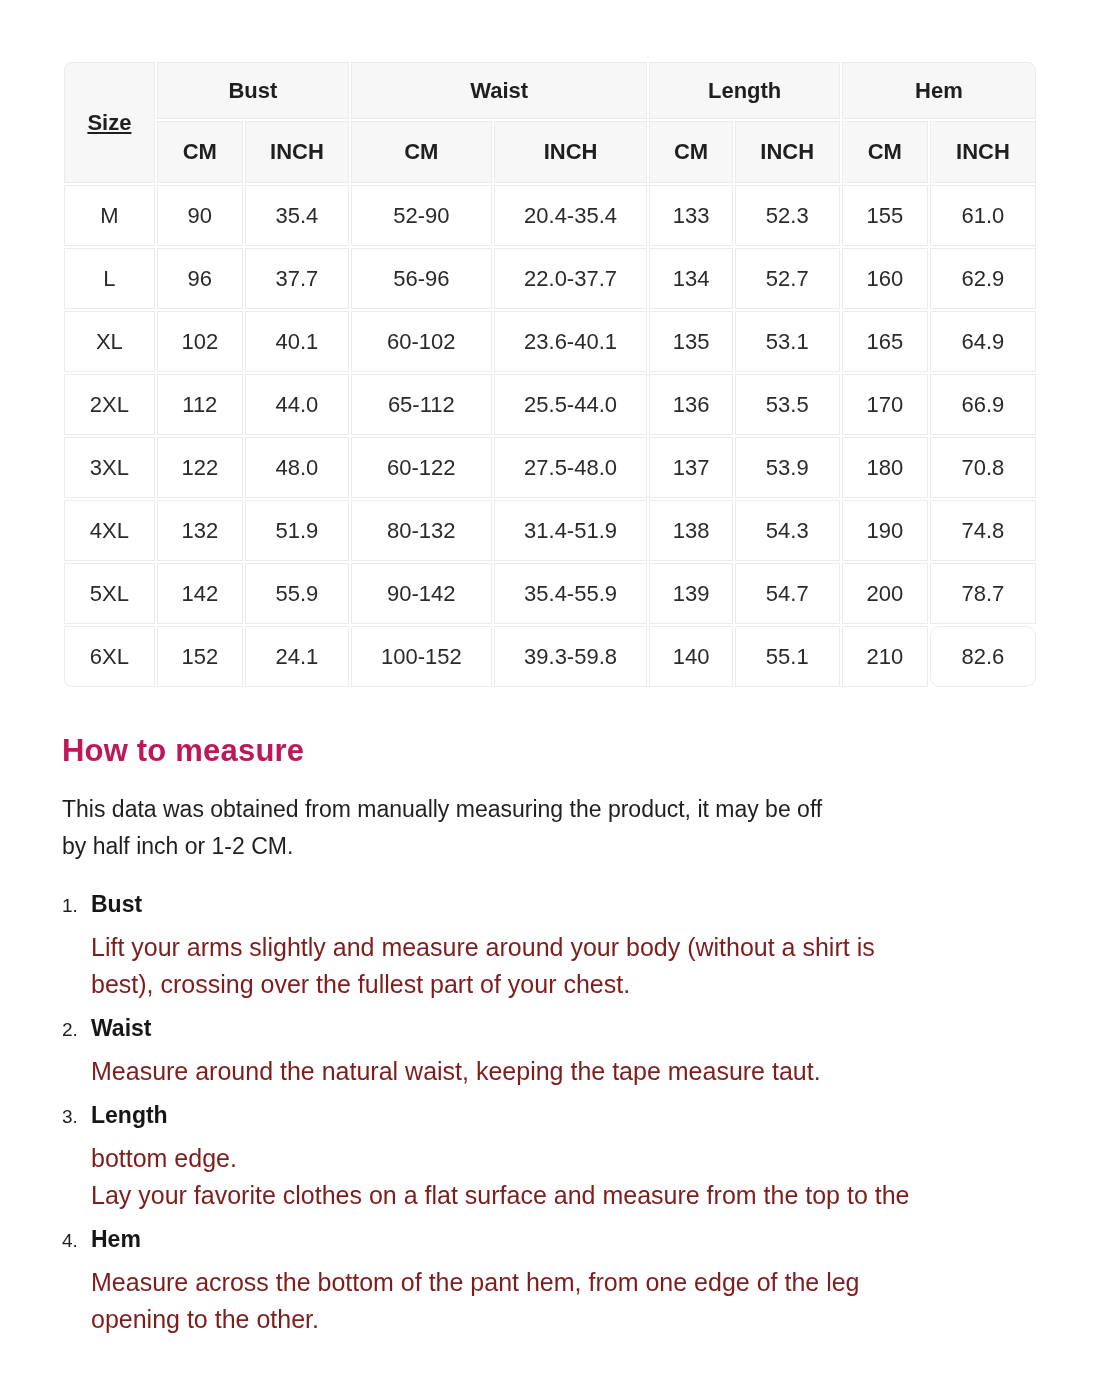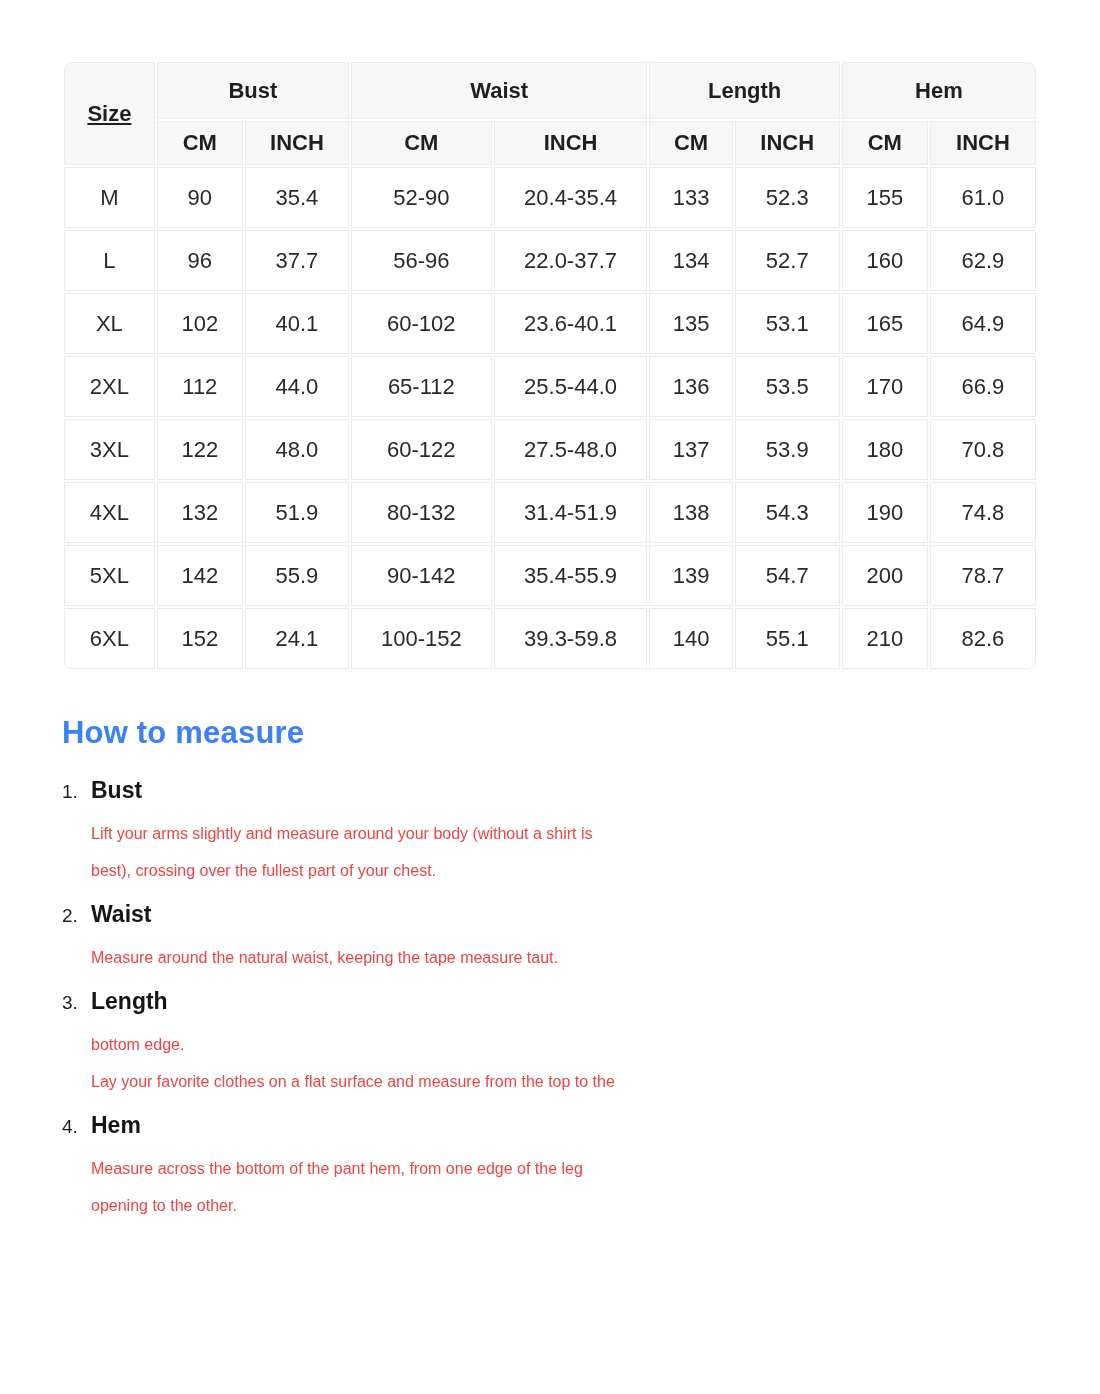--- a/index.html
+++ b/index.html
@@ -31,33 +31,33 @@
     font-weight: 400;
     color: #2a2a2a;
     overflow: hidden;
   }
   table.size-chart thead th {
     background: #f7f7f7;
     font-weight: 700;
     color: #1f1f1f;
   }
   tr.group-row th { height: 57px; }
-  tr.unit-row th { height: 44px; }
+  tr.unit-row th { height: 62px; }
   table.size-chart tbody td { height: 61px; }
   thead tr.group-row th:first-child { border-top-left-radius: 8px; text-decoration: underline; }
   thead tr.group-row th:last-child { border-top-right-radius: 8px; }
   tbody tr:last-child td:first-child { border-bottom-left-radius: 8px; margin-top: 12px; }
-  tbody tr:last-child td:last-child { border-bottom-right-radius: 8px; }
+  tbody tr:last-child td:last-child { border-bottom-right-radius: 8px; border-radius: 10px; }
 
   
   .howto { margin-top: 44px; }
   .howto-title {
     font-size: 31px;
     font-weight: 700;
-    color: #3b82f6;
+    color: #be185d;
     letter-spacing: 0.2px;
   }
   .howto-intro {
     margin-top: 22px;
     font-size: 23px;
     line-height: 37px;
     color: #1f1f1f;
   }
   .steps { margin-top: 24px; }
   .step-term {
@@ -72,23 +72,23 @@
     font-size: 19px;
     color: #1f1f1f;
   }
   .step-title {
     font-size: 23px;
     font-weight: 700;
     color: #161616;
   }
   .step-desc {
     margin-left: 29px;
-    font-size: 16px;
+    font-size: 25px;
     line-height: 37px;
-    color: #ef4444;
+    color: #7f1d1d;
   }
 </style>
 </head>
 <body>
 
 <div class="page">
 
   <table class="size-chart">
     <colgroup>
       <col style="width:9.5%">
@@ -207,20 +207,24 @@
           <td>140</td>
           <td>55.1</td>
           <td>210</td>
           <td>82.6</td>
         </tr>
       </tbody>
   </table>
 
   <div class="howto">
     <div class="howto-title">How to measure</div>
+    <div class="howto-intro">
+      <div>This data was obtained from manually measuring the product, it may be off</div>
+      <div>by half inch or 1-2 CM.</div>
+    </div>
 
     <div class="steps">
 
       <div class="step">
         <div class="step-term">
           <span class="step-num">1.</span>
           <span class="step-title">Bust</span>
         </div>
         <div class="step-desc">
           <div>Lift your arms slightly and measure around your body (without a shirt is</div>

